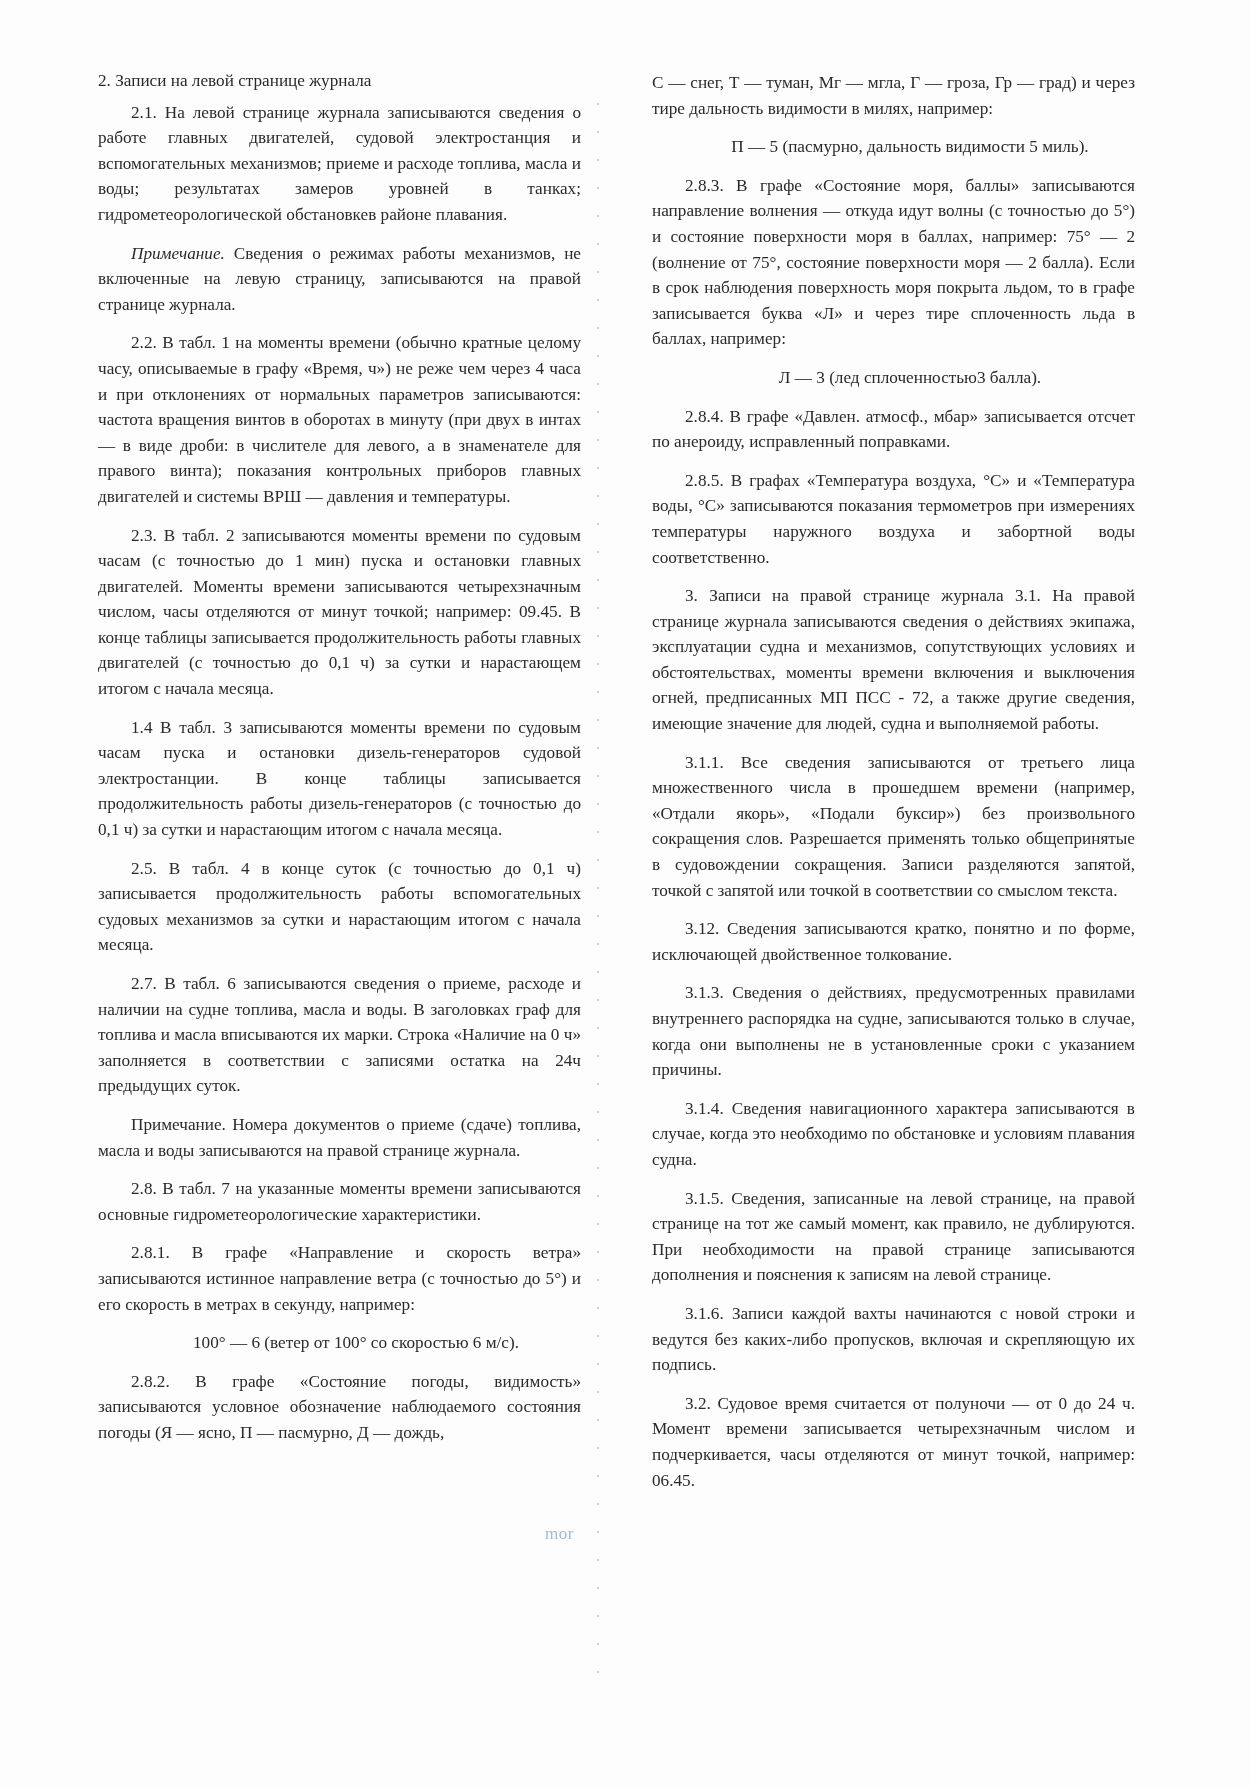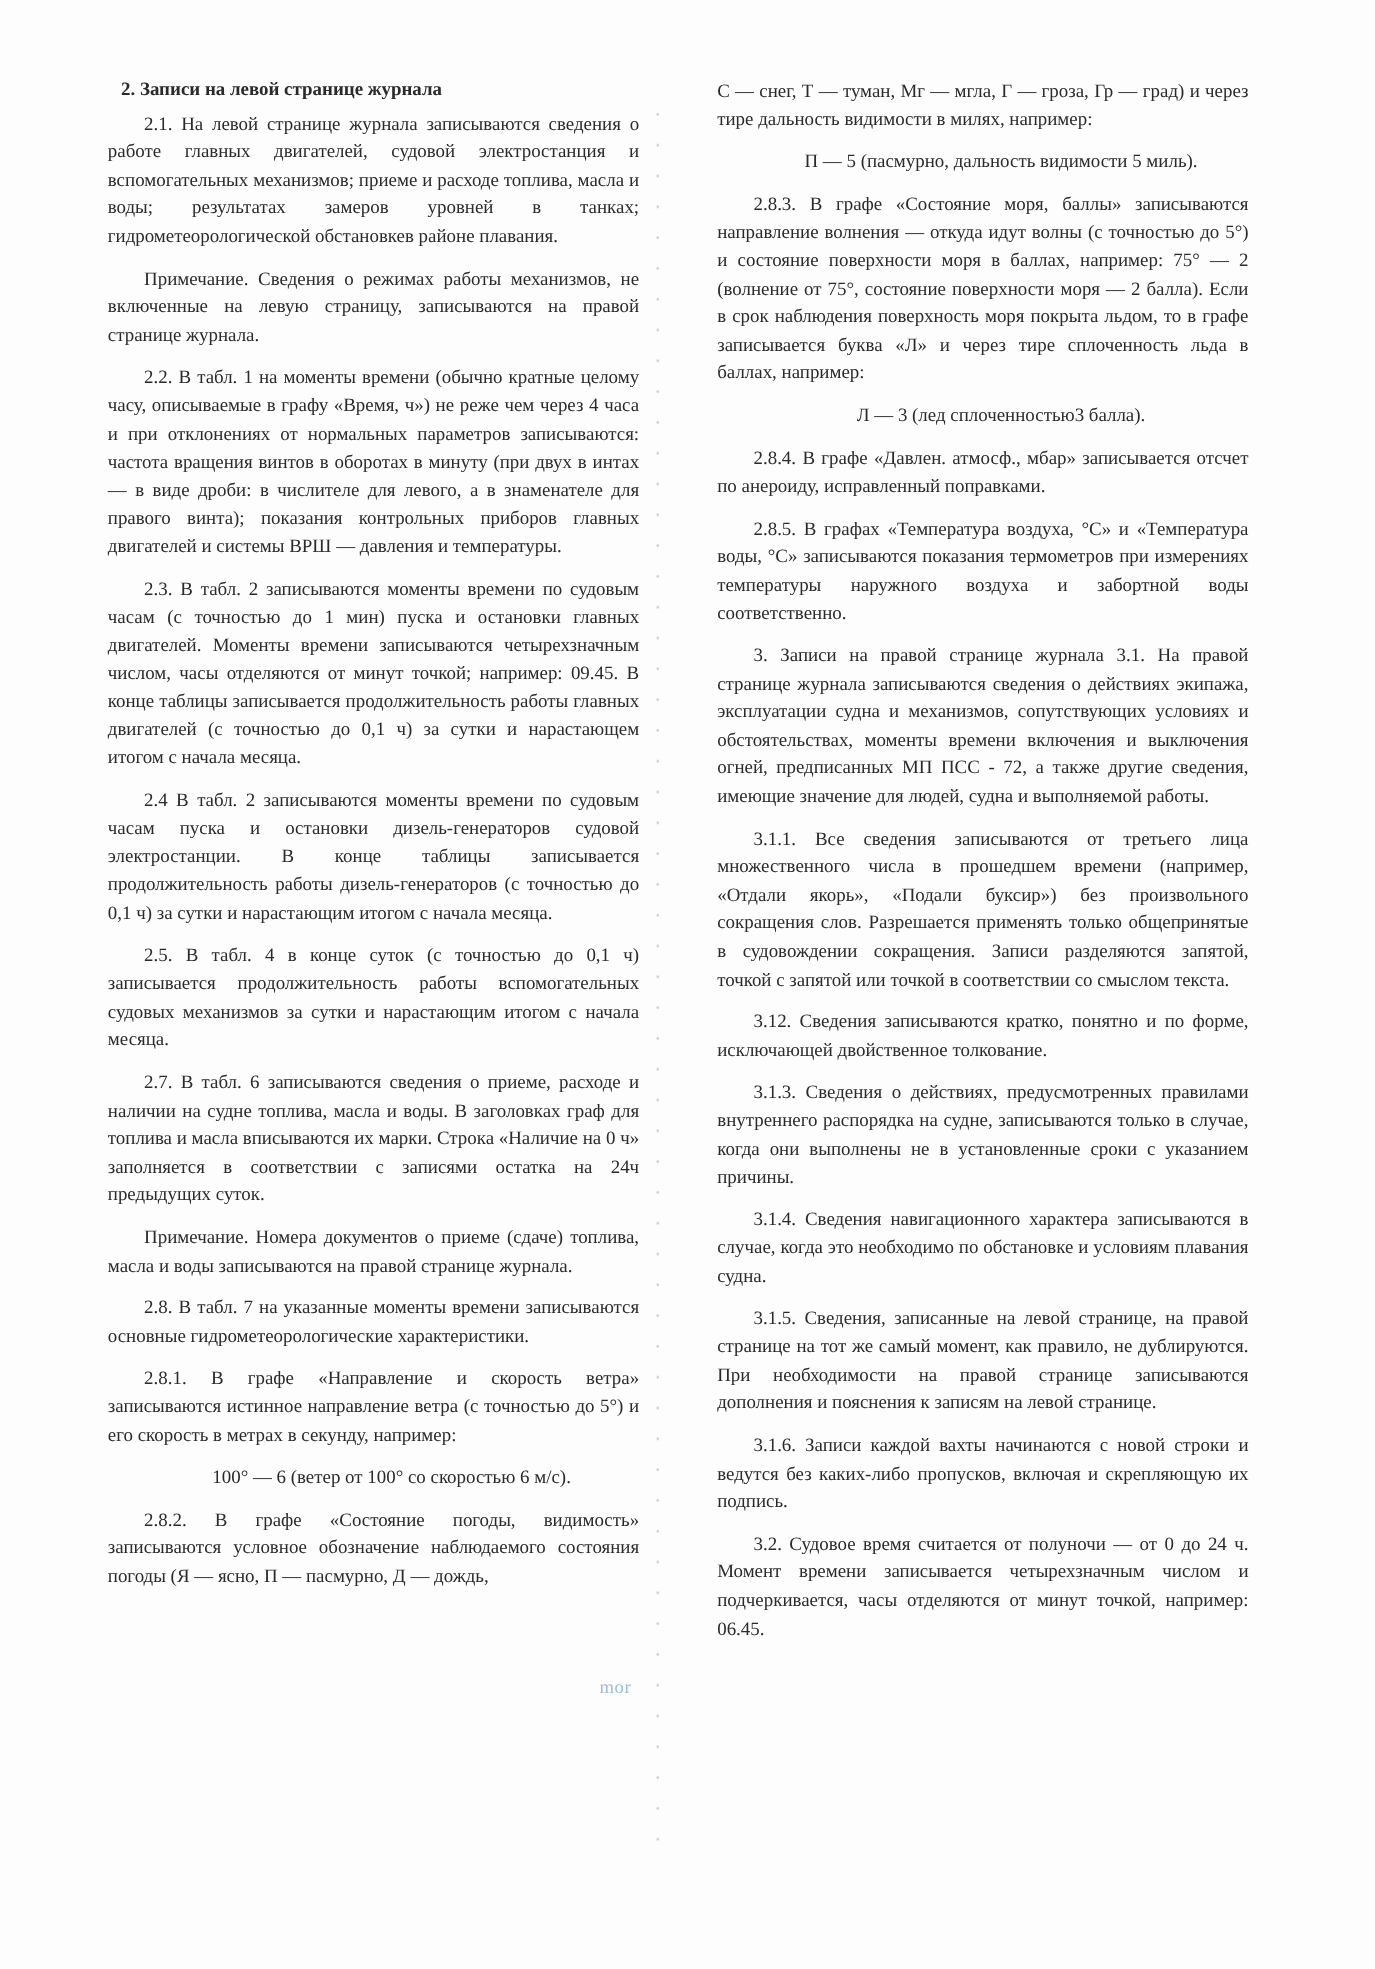--- a/index.html
+++ b/index.html
@@ -13,27 +13,27 @@
   }
   .col {
     position: absolute; top: 68px;
     font-size: 17.2px; line-height: 25.6px;
     text-align: justify;
     hyphens: manual;
   }
   .col-left { left: 98px; width: 483px; }
   .col-right { left: 652px; width: 483px; top: 70px; }
   .heading {
-    font-weight: bold; margin: 0 0 6px 12px; text-indent: 0;
+    font-weight: normal; margin: 0 0 6px 0; text-indent: 0;
     font-size: 17.2px;
   }
   p { margin: 0 0 13px 0; text-indent: 33px; }
   p.cont { text-indent: 0; }
   p.example { text-indent: 33px; text-align: center; }
-  .note-label { }
+  .note-label { font-style: italic; }
   .watermark {
     position: absolute; left: 545px; top: 1524px;
     font-family: "Liberation Serif", serif; font-size: 17px;
     color: #7fa6c9; opacity: 0.75; letter-spacing: 0.5px; text-align: center;
   }
   .margin-dots {
     position: absolute; left: 596px; top: 90px; width: 4px; height: 1600px;
     background-image: radial-gradient(circle, #9a9a9a 1px, transparent 1.4px);
     background-size: 4px 28px; opacity: 0.45;
   }
@@ -43,21 +43,21 @@
 
 <div class="page">
   <div class="margin-dots"></div>
 
   <div class="col col-left">
     <div class="heading">2. Записи на левой странице журнала</div>
     <p>2.1. На левой странице журнала записываются сведения о работе главных двигателей, судовой электростанция и вспомогательных механизмов; приеме и расходе топлива, масла и воды; результатах замеров уровней в танках; гидрометеорологической обстановкев районе плавания.</p>
     <p><span class="note-label">Примечание.</span><span> Сведения о режимах работы механизмов, не включенные на левую страницу, записываются на правой странице журнала.</span></p>
     <p>2.2. В табл. 1 на моменты времени (обычно кратные целому часу, описываемые в графу «Время, ч») не реже чем через 4 часа и при отклонениях от нормальных параметров записываются: частота вращения винтов в оборотах в минуту (при двух в интах — в виде дроби: в числителе для левого, а в знаменателе для правого винта); показания контрольных приборов главных двигателей и системы ВРШ — давления и температуры.</p>
     <p>2.3. В табл. 2 записываются моменты времени по судовым часам (с точностью до 1 мин) пуска и остановки главных двигателей. Моменты времени записываются четырехзначным числом, часы отделяются от минут точкой; например: 09.45. В конце таблицы записывается продолжительность работы главных двигателей (с точностью до 0,1 ч) за сутки и нарастающем итогом с начала месяца.</p>
-    <p>2.4 В табл. 2 записываются моменты времени по судовым часам пуска и остановки дизель-генераторов судовой электростанции. В конце таблицы записывается продолжительность работы дизель-генераторов (с точностью до 0,1 ч) за сутки и нарастающим итогом с начала месяца.</p>
+    <p>1.4 В табл. 3 записываются моменты времени по судовым часам пуска и остановки дизель-генераторов судовой электростанции. В конце таблицы записывается продолжительность работы дизель-генераторов (с точностью до 0,1 ч) за сутки и нарастающим итогом с начала месяца.</p>
     <p>2.5. В табл. 4 в конце суток (с точностью до 0,1 ч) записывается продолжительность работы вспомогательных судовых механизмов за сутки и нарастающим итогом с начала месяца.</p>
     <p>2.7. В табл. 6 записываются сведения о приеме, расходе и наличии на судне топлива, масла и воды. В заголовках граф для топлива и масла вписываются их марки. Строка «Наличие на 0 ч» заполняется в соответствии с записями остатка на 24ч предыдущих суток.</p>
     <p>Примечание. Номера документов о приеме (сдаче) топлива, масла и воды записываются на правой странице журнала.</p>
     <p>2.8. В табл. 7 на указанные моменты времени записываются основные гидрометеорологические характеристики.</p>
     <p>2.8.1. В графе «Направление и скорость ветра» записываются истинное направление ветра (с точностью до 5°) и его скорость в метрах в секунду, например:</p>
     <p class="example">100° — 6 (ветер от 100° со скоростью 6 м/с).</p>
     <p>2.8.2. В графе «Состояние погоды, видимость» записываются условное обозначение наблюдаемого состояния погоды (Я — ясно, П — пасмурно, Д — дождь,</p>
   </div>
 
   <div class="col col-right">

